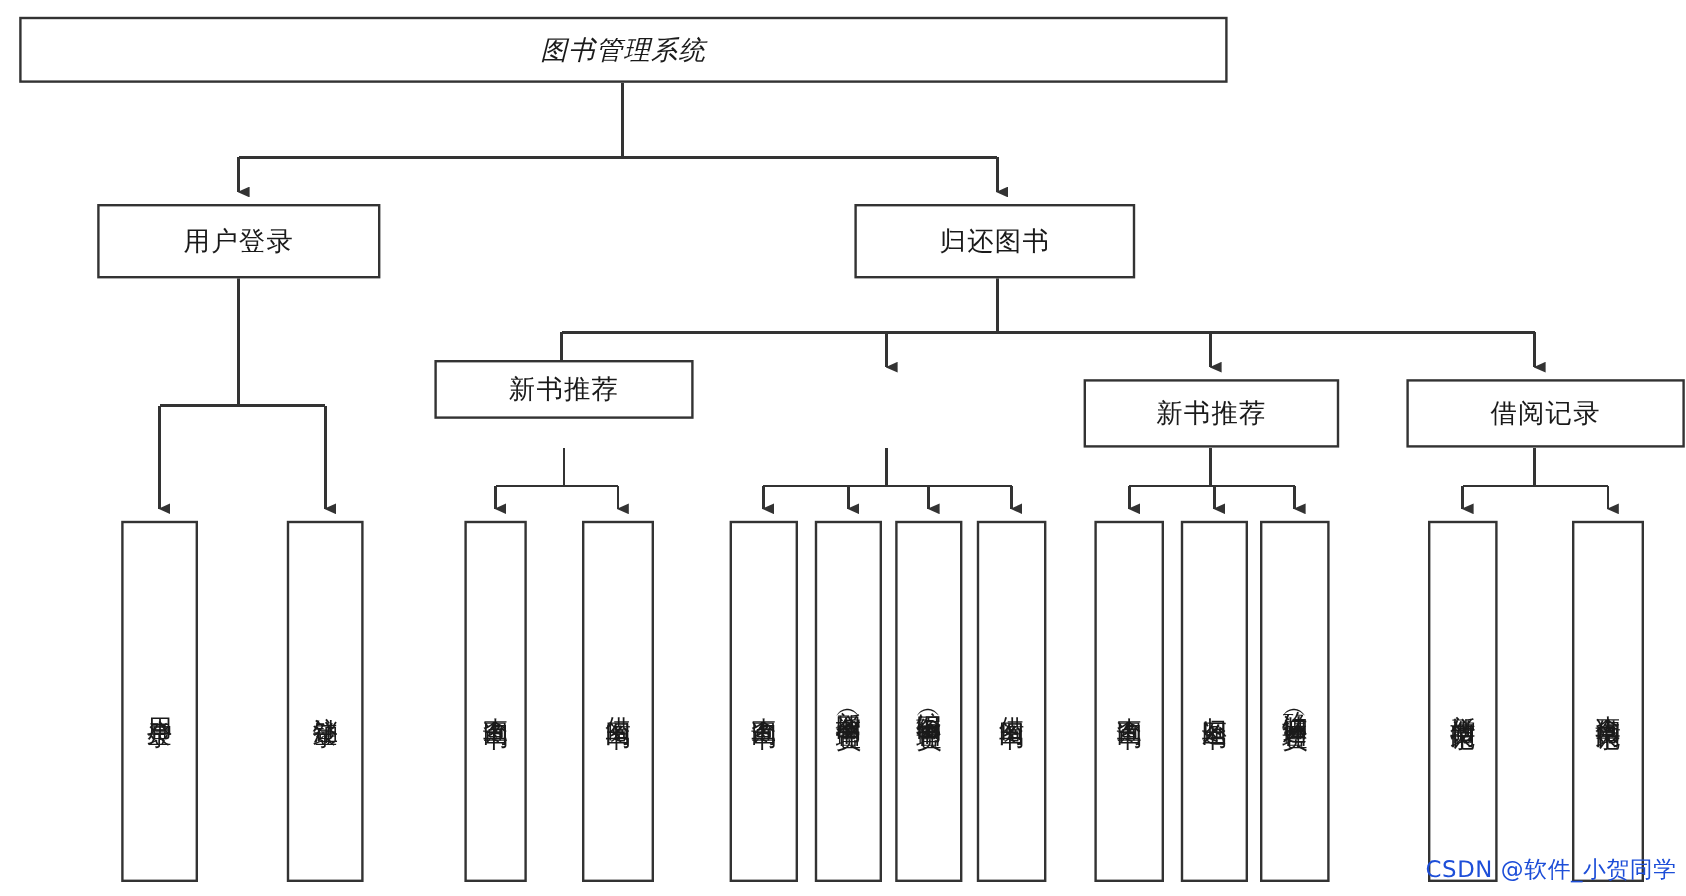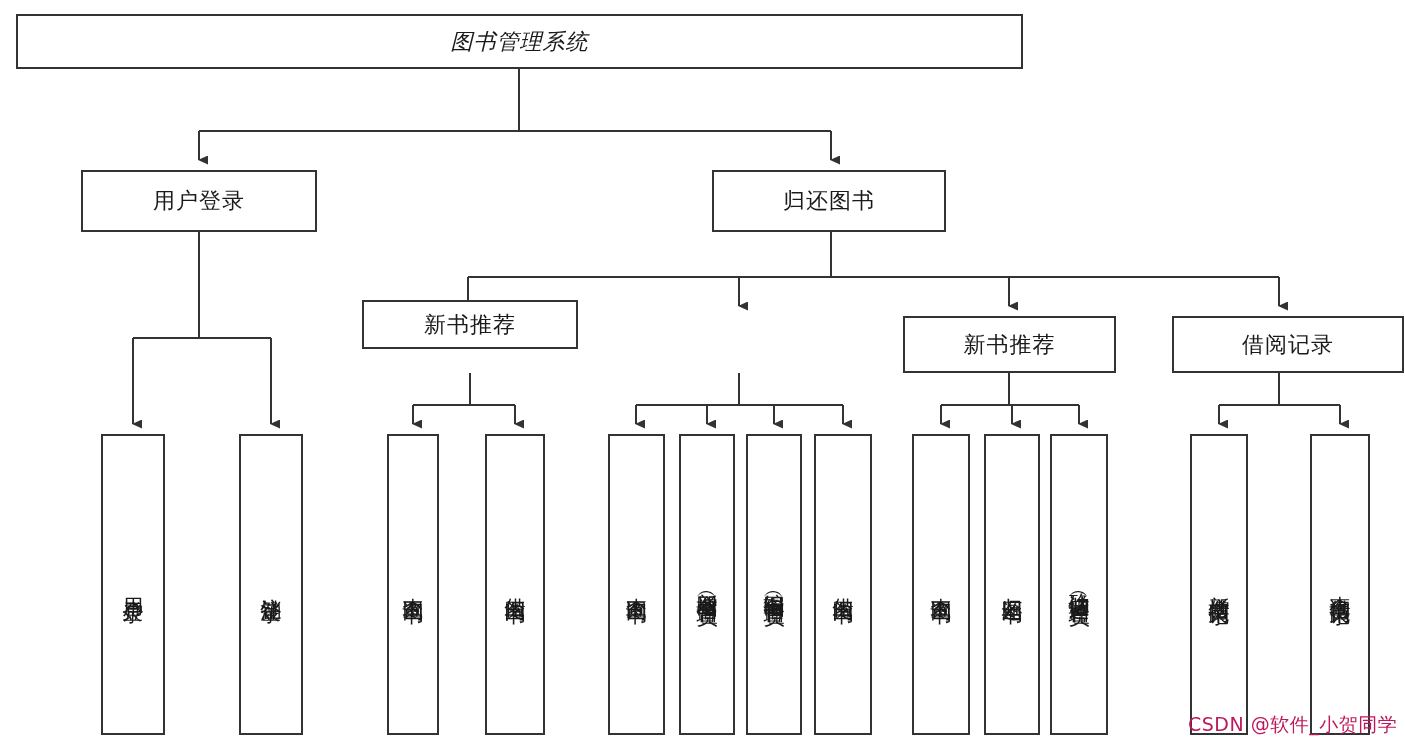--- a/index.html
+++ b/index.html
@@ -129,15 +129,15 @@
   <div class="node vertical" style="left: 608px; top: 434px; width: 57px; height: 301px;">查询图书</div>
   <div class="node vertical" style="left: 679px; top: 434px; width: 56px; height: 301px;">新增图书（管理员）</div>
   <div class="node vertical" style="left: 746px; top: 434px; width: 56px; height: 301px;">编辑图书（管理员）</div>
   <div class="node vertical" style="left: 814px; top: 434px; width: 58px; height: 301px;">借阅图书</div>
   <div class="node vertical" style="left: 912px; top: 434px; width: 58px; height: 301px;">查询图书</div>
   <div class="node vertical" style="left: 984px; top: 434px; width: 56px; height: 301px;">归还图书</div>
   <div class="node vertical" style="left: 1050px; top: 434px; width: 58px; height: 301px;">确认归还（管理员）</div>
   <div class="node vertical" style="left: 1190px; top: 434px; width: 58px; height: 301px;">新增借阅记录</div>
   <div class="node vertical" style="left: 1310px; top: 434px; width: 60px; height: 301px;">查询借阅记录</div>
 
-  <div class="watermark" style="left: 1188px; top: 712px; color: #be185d;">CSDN @软件_小贺同学</div>
+  <div class="watermark" style="left: 1188px; top: 712px; color: #1d4ed8;">CSDN @软件_小贺同学</div>
 
 </div>
 
 </body></html>

